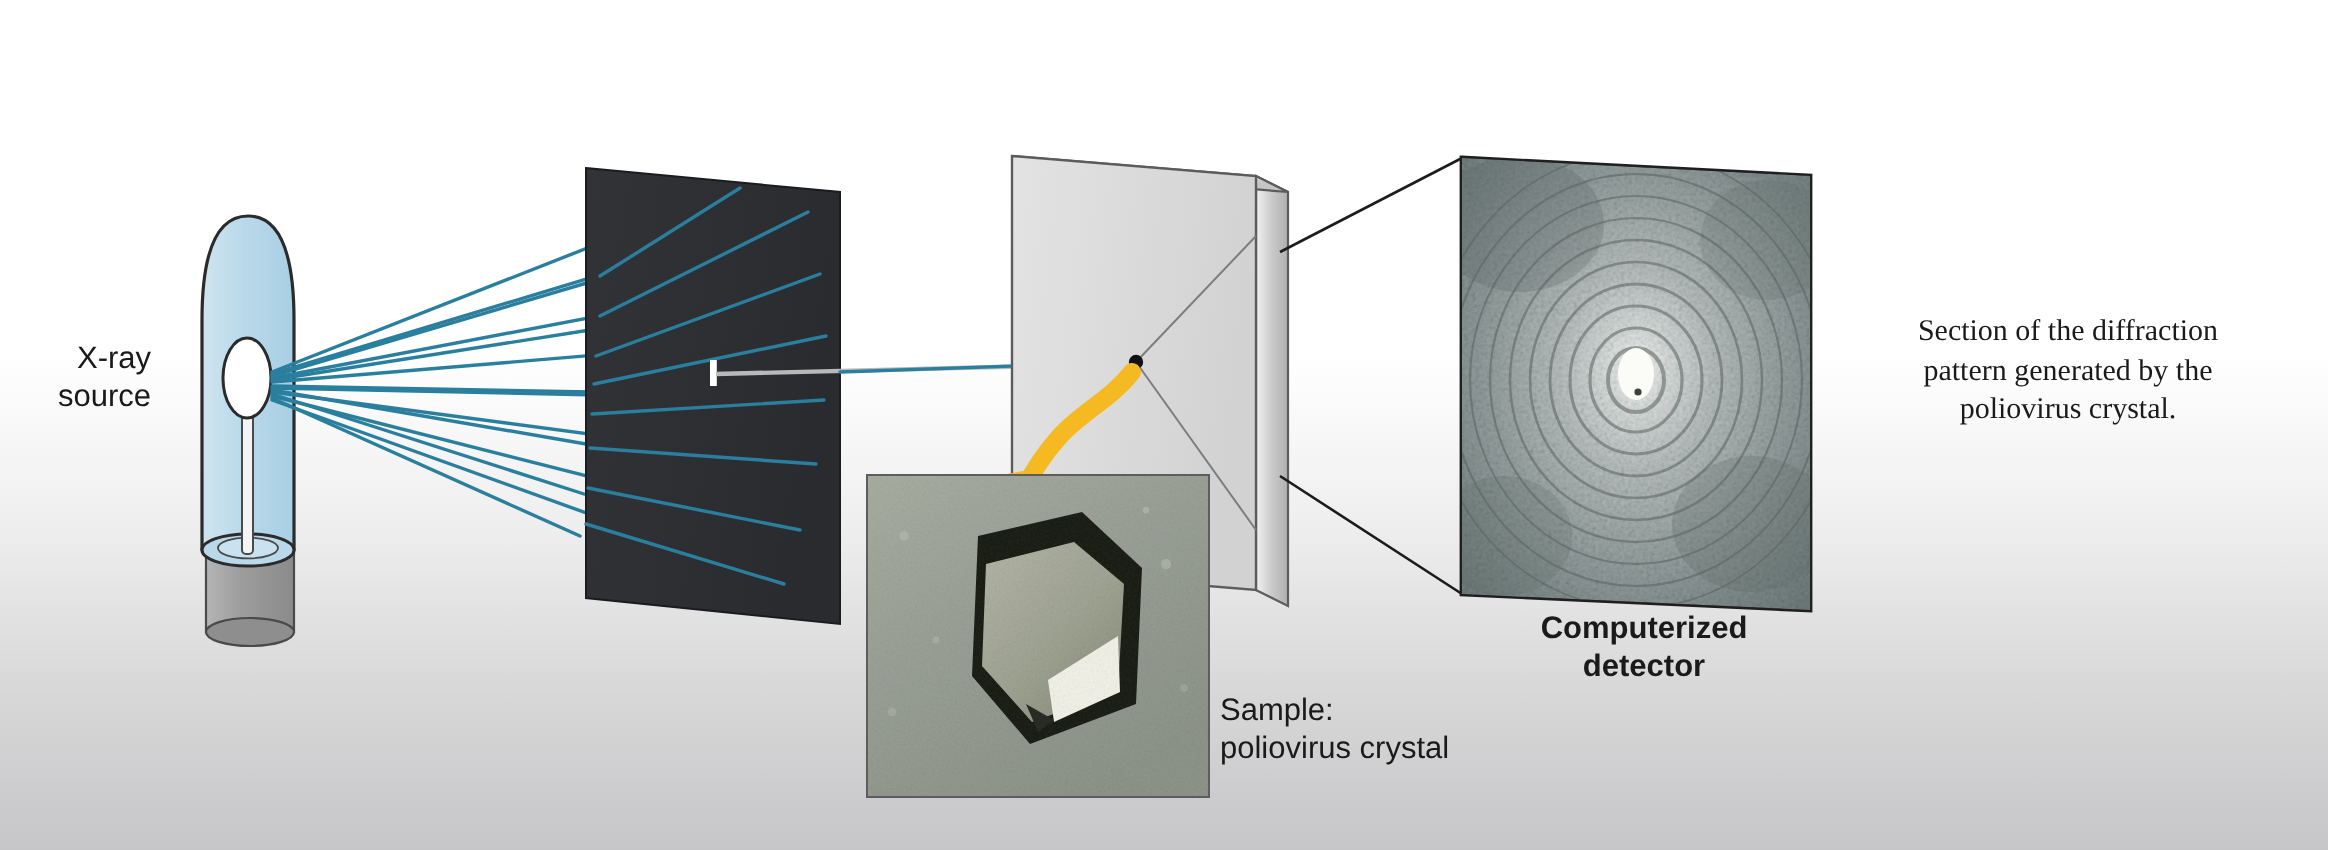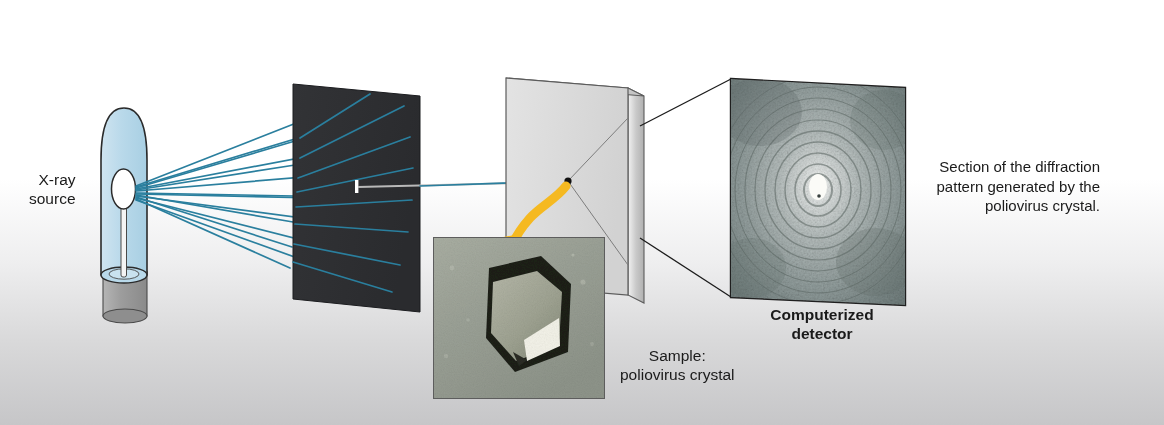--- a/index.html
+++ b/index.html
@@ -31,37 +31,37 @@
   }
   #label-xray-source {
     left: 18px;
     top: 170px;
     text-align: right;
     margin-left: 11px;
   }
   #label-sample {
     left: 610px;
     top: 346px;
-    text-align: center;
-    margin-left: 10px;
+    text-align: left;
   }
   #label-detector {
     left: 742px;
     top: 305px;
     width: 160px;
     text-align: center;
     font-weight: bold;
   }
   #label-caption {
-    left: 864px;
+    left: 916px;
     top: 157px;
     width: 236px;
-    text-align: right;
+    text-align: center;
     font-size: 15px;
     line-height: 19.5px;
+    font-family: Liberation Serif, serif;
   }
 </style>
 </head>
 <body>
 
 <div id="figure">
 
   <svg id="scene" viewBox="0 0 1164 425">
     <defs>
 

